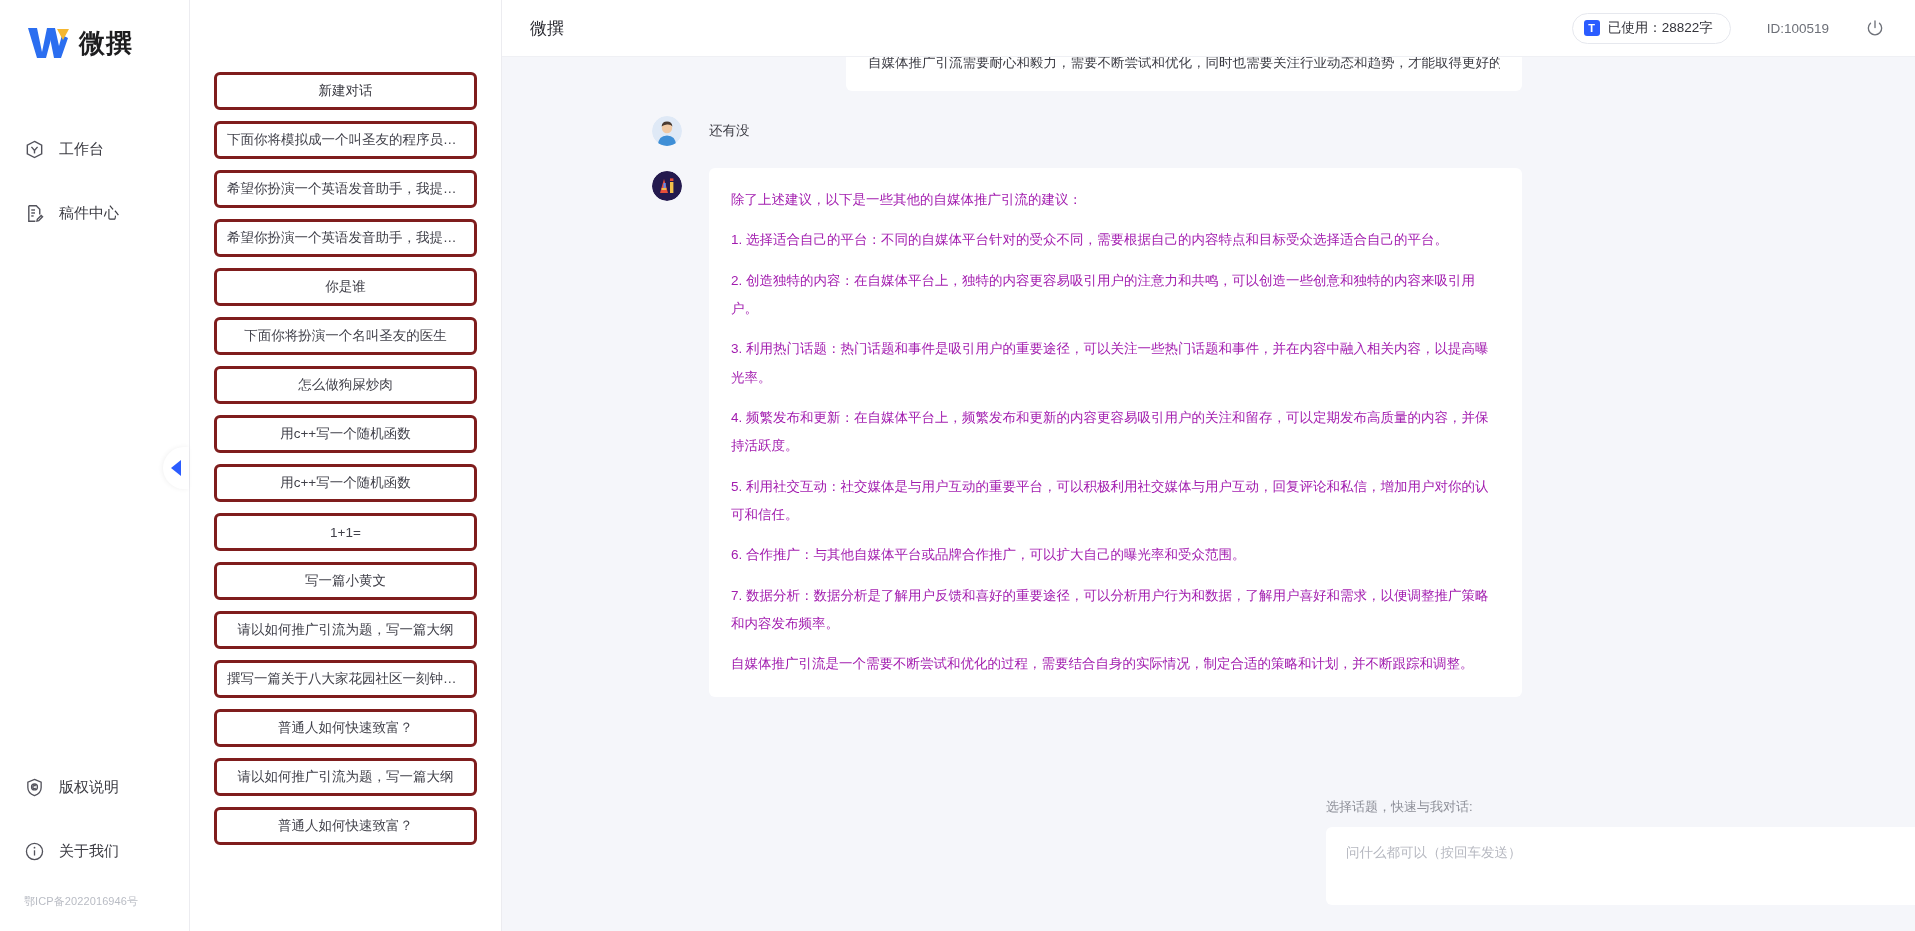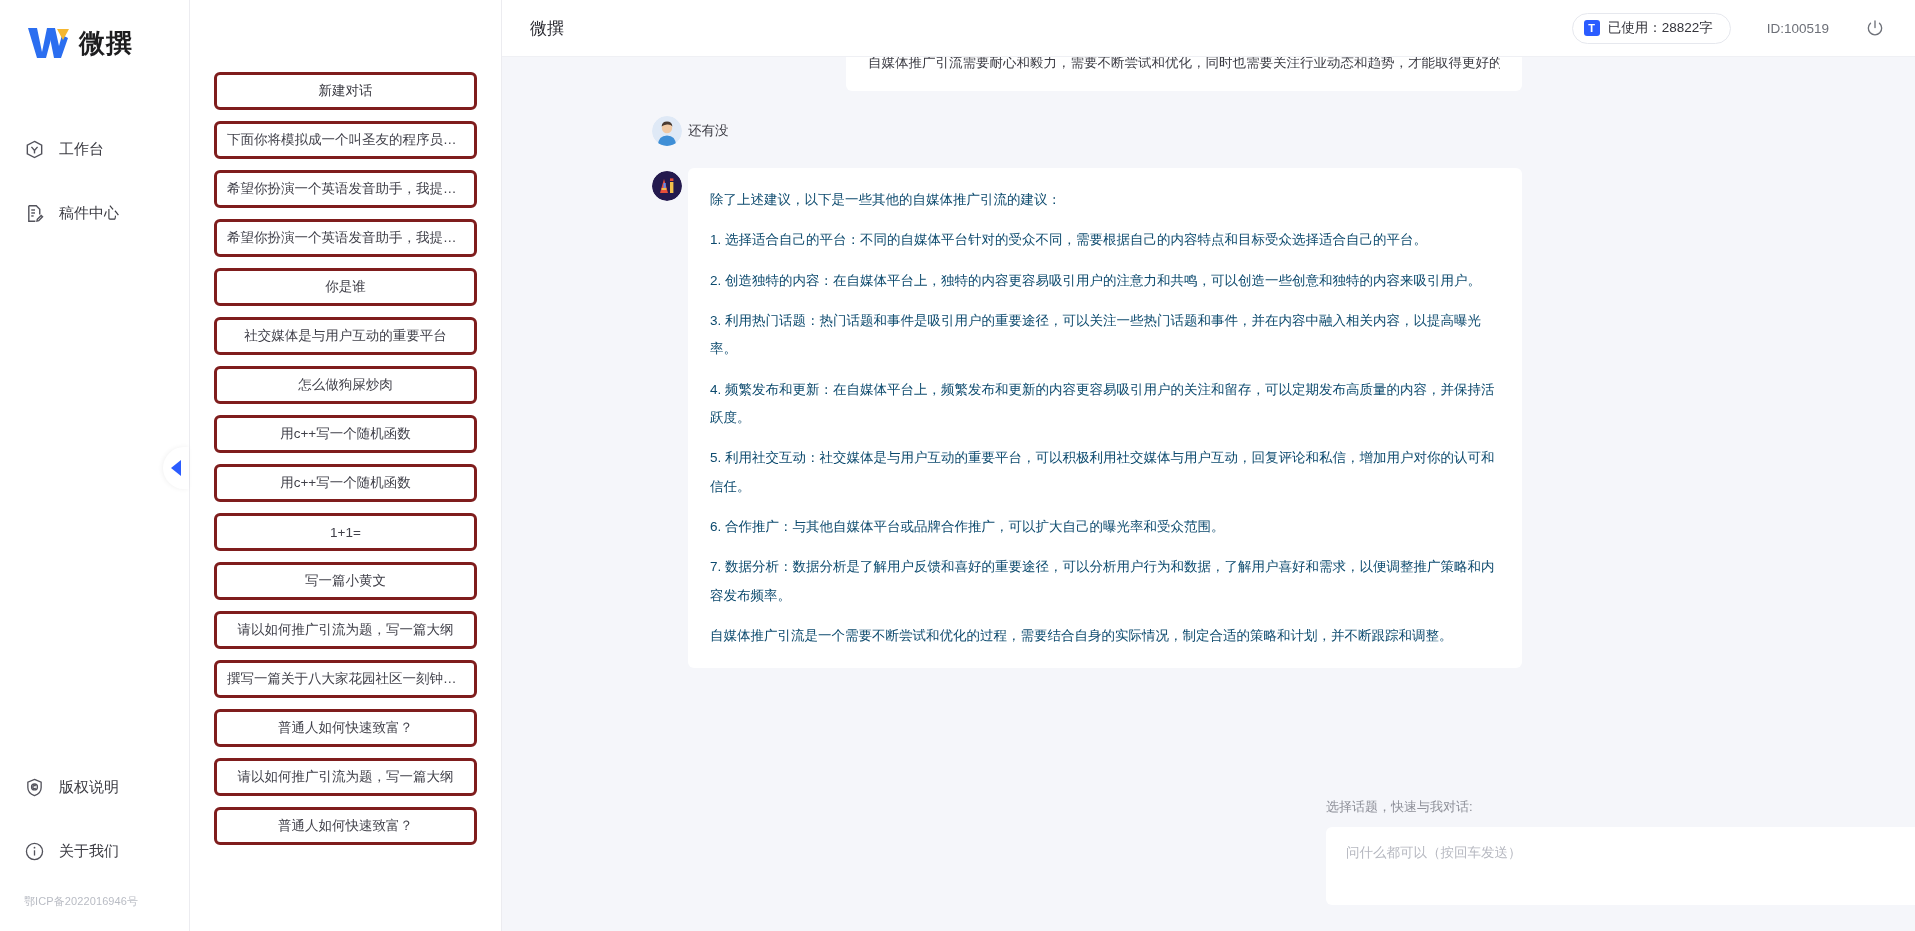--- a/index.html
+++ b/index.html
@@ -183,35 +183,35 @@
     flex: 1 1 auto;
     overflow: hidden;
     padding: 0 0 0 0;
     position: relative;
   }
   .chat-inner {
     width: 870px;
     margin-left: 150px;
     padding-top: 0;
   }
-  .msg { display: flex; gap: 6px; margin-bottom: 22px; align-items: flex-start; }
+  .msg { display: flex; gap: 27px; margin-bottom: 22px; align-items: flex-start; }
   .avatar {
     width: 30px; height: 30px;
     border-radius: 50%;
     flex: 0 0 30px;
     overflow: hidden;
     margin-top: 3px;
   }
   .bubble {
     background: #ffffff;
     border-radius: 6px;
     padding: 18px 22px;
     font-size: 13.5px;
     line-height: 2.1;
-    color: #0c4a6e;
+    color: #a21caf;
     flex: 1 1 auto;
     min-width: 0;
   }
   .bubble p { margin: 0 0 12px 0; }
   .bubble p:last-child { margin-bottom: 0; }
   .plain-text {
     font-size: 13.5px;
     color: #3c3c44;
     padding-top: 7px;
     line-height: 1.6;
@@ -339,21 +339,21 @@
     <div class="conv-item center">
         <span>希望你扮演一个英语发音助手，我提供给你...</span>
       </div>
     <div class="conv-item center">
         <span>希望你扮演一个英语发音助手，我提供给你...</span>
       </div>
     <div class="conv-item center">
         <span>你是谁</span>
       </div>
     <div class="conv-item center">
-        <span>社交媒体是与用户互动的重要平台</span>
+        <span>下面你将扮演一个名叫圣友的医生</span>
       </div>
     <div class="conv-item center">
         <span>怎么做狗屎炒肉</span>
       </div>
     <div class="conv-item center">
         <span>用c++写一个随机函数</span>
       </div>
     <div class="conv-item center">
         <span>用c++写一个随机函数</span>
       </div>

